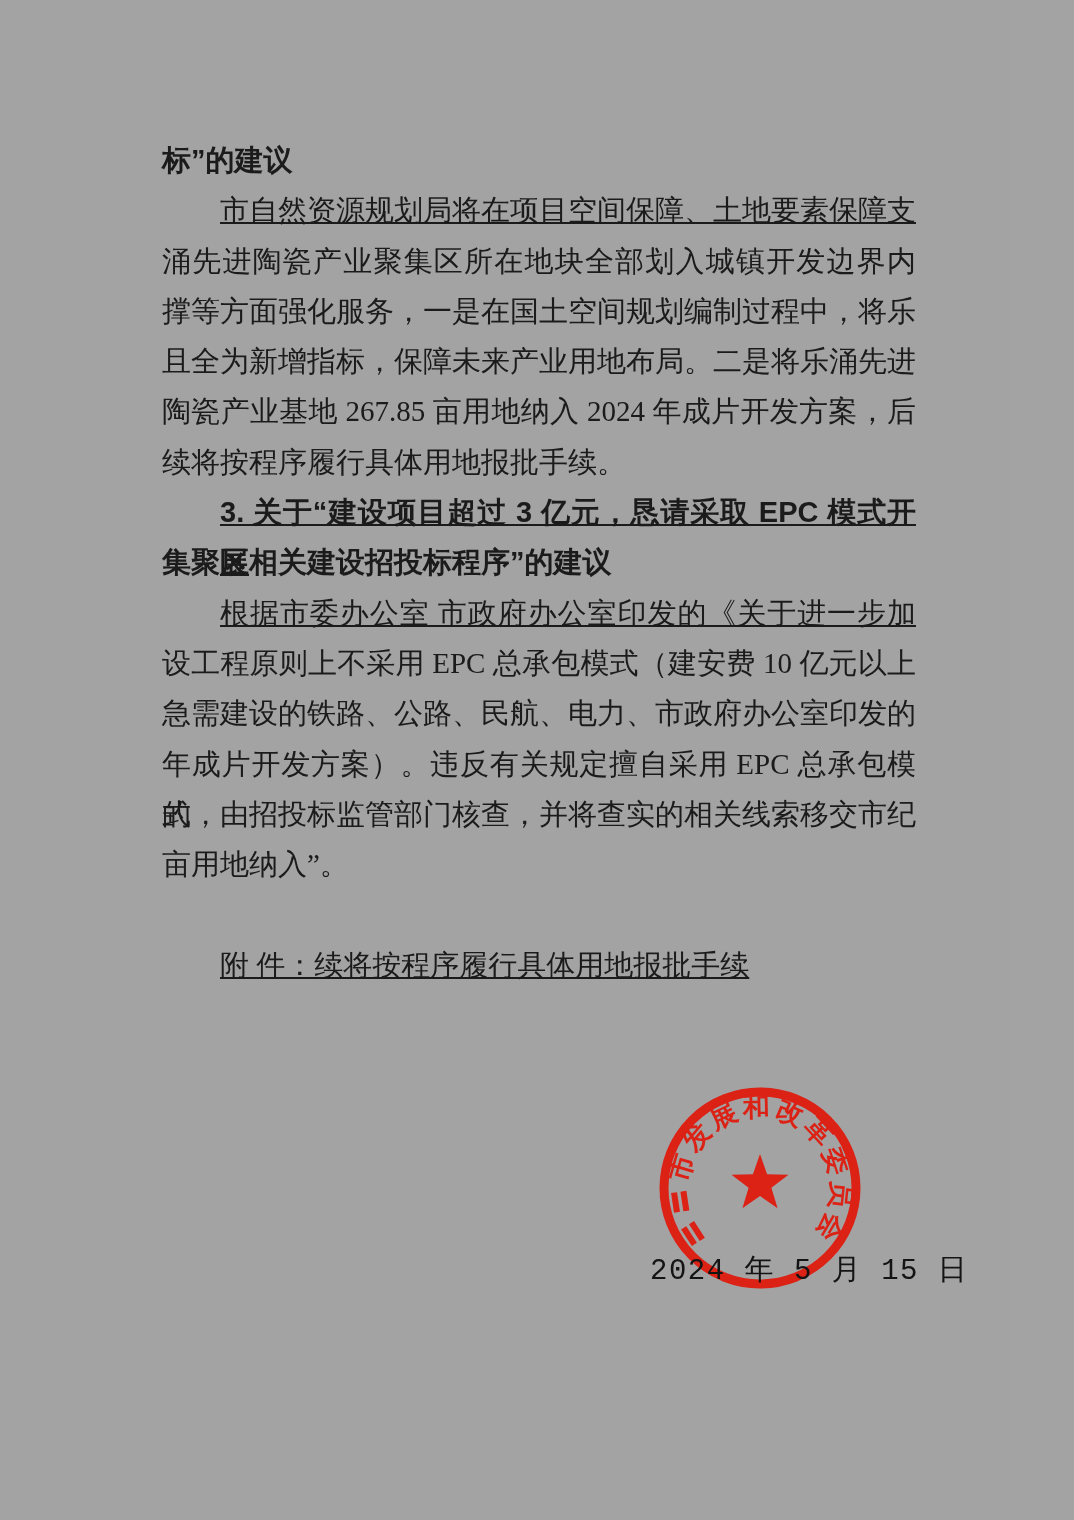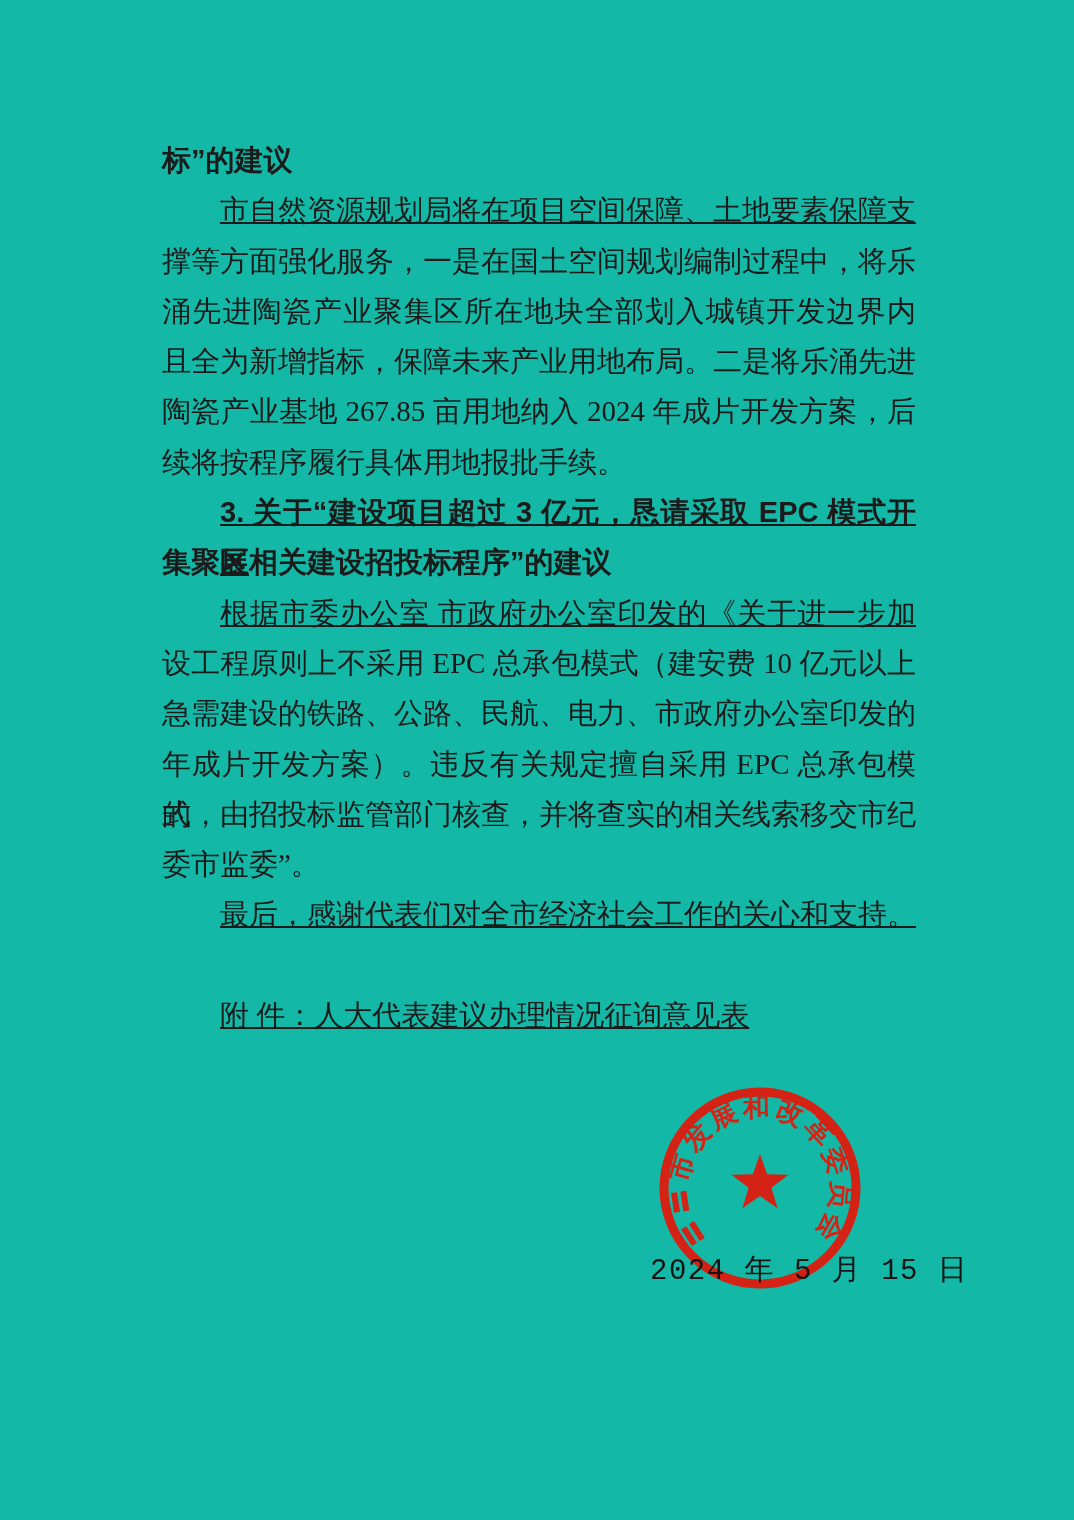--- a/index.html
+++ b/index.html
@@ -1,20 +1,20 @@
 <!DOCTYPE html>
 <html><head>
 <meta charset="utf-8">
 <style>
   html, body { margin: 0; padding: 0; background: #ffffff; }
   .page {
     position: relative;
     width: 1074px;
     height: 1520px;
-    background: #14b8a6;
+    background: #a3a3a3;
     overflow: hidden;
     font-family: "Liberation Serif", serif;
   }
   #doc-lines {
     position: absolute;
     left: 162px;
     top: 135px;
     width: 754px;
   }
   .line {
@@ -62,36 +62,35 @@
   }
 </style>
 </head>
 <body>
 
 <div class="page">
 
   <div id="doc-lines" style="color: rgb(27, 27, 27);">
       <div class="line heading">标”的建议</div>
       <div class="line indent fill">市自然资源规划局将在项目空间保障、土地要素保障支</div>
+      <div class="line fill">涌先进陶瓷产业聚集区所在地块全部划入城镇开发边界内</div>
       <div class="line fill">撑等方面强化服务，一是在国土空间规划编制过程中，将乐</div>
-      <div class="line fill">涌先进陶瓷产业聚集区所在地块全部划入城镇开发边界内</div>
       <div class="line fill">且全为新增指标，保障未来产业用地布局。二是将乐涌先进</div>
       <div class="line fill">陶瓷产业基地 267.85 亩用地纳入 2024 年成片开发方案，后</div>
       <div class="line">续将按程序履行具体用地报批手续。</div>
       <div class="line heading indent fill">3. 关于“建设项目超过 3 亿元，恳请采取 EPC 模式开展</div>
       <div class="line heading">集聚区相关建设招投标程序”的建议</div>
       <div class="line indent fill">根据市委办公室 市政府办公室印发的《关于进一步加</div>
       <div class="line fill">设工程原则上不采用 EPC 总承包模式（建安费 10 亿元以上</div>
       <div class="line fill">急需建设的铁路、公路、民航、电力、市政府办公室印发的</div>
       <div class="line fill">年成片开发方案）。违反有关规定擅自采用 EPC 总承包模式</div>
       <div class="line fill">的，由招投标监管部门核查，并将查实的相关线索移交市纪</div>
-      <div class="line">委市监委”。</div>
-      <div class="line indent">最后，感谢代表们对全市经济社会工作的关心和支持。</div>
+      <div class="line">亩用地纳入”。</div>
       <div class="line blank"></div>
-      <div class="line indent">附 件：人大代表建议办理情况征询意见表</div>
+      <div class="line indent">附 件：续将按程序履行具体用地报批手续</div>
     </div>
 
   <svg class="seal" width="210" height="210" viewBox="0 0 210 210">
     <circle cx="105" cy="105" r="96" fill="none" stroke-width="9" style="stroke: rgb(224, 25, 13);"></circle>
     <polygon points="105,71 112.1,91.3 133.5,91.7 116.4,104.7 122.6,125.3 105,113 87.4,125.3 93.6,104.7 76.5,91.7 97.9,91.3" style="fill: rgb(224, 25, 13);"></polygon>
     <path id="sealArc" d="M 54.1 155.9 A 72 72 0 1 1 155.9 155.9" fill="none"></path>
     <text class="seal-arc-text" style="fill: rgb(224, 25, 13);">
       <textPath href="#sealArc">〓〓市发展和改革委员会</textPath>
     </text>
   </svg>

